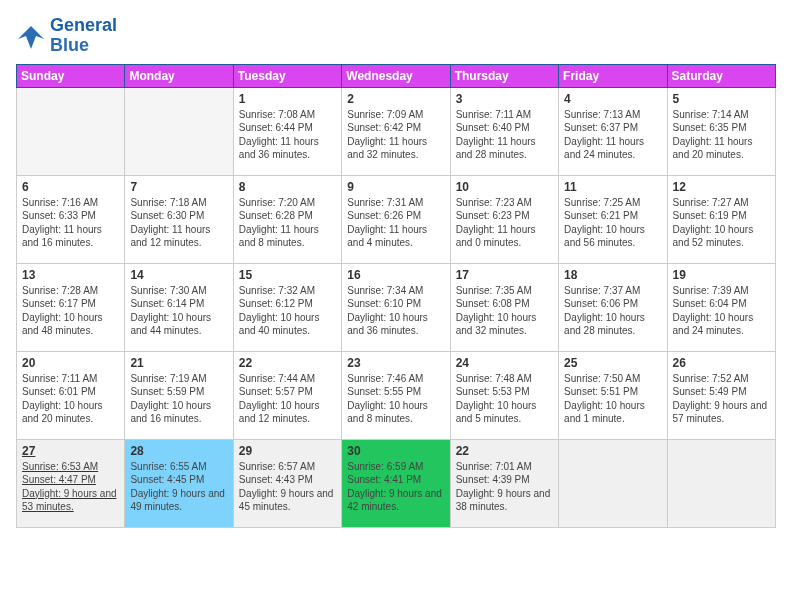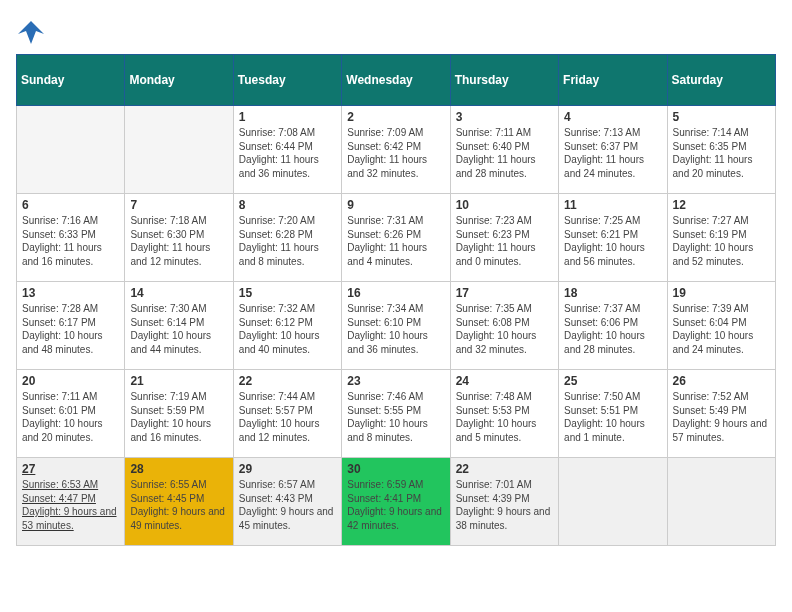--- a/index.html
+++ b/index.html
@@ -43,23 +43,23 @@
     .subtitle {
       font-size: 16px;
       color: #555;
     }
     .calendar {
       width: 100%;
       border-collapse: collapse;
       font-size: 11px;
     }
     .calendar th {
-      background: #0f766e;
+      background: #d946ef;
       color: #fff;
-      padding: 18px 4px;
+      padding: 4px 4px;
       text-align: left;
       font-size: 12px;
       border: 1px solid #1e5a96;
     }
     .calendar td {
       border: 1px solid #ccc;
       padding: 4px 5px;
       vertical-align: top;
       width: calc(100% / 7);
       min-height: 80px;
@@ -83,20 +83,24 @@
     }
   </style>
 </head>
 <body>
 
 <div class="header">
   <div class="logo">
     <svg class="logo-bird" viewBox="0 0 30 30">
       <polygon points="15,5 28,18 20,15 15,28 10,15 2,18" fill="#2a6db5"></polygon>
     </svg>
+    <div class="logo-text">
+      <div><span>General</span></div>
+      <div><span style="color:#2a6db5;">Blue</span></div>
+    </div>
   </div>
   <div class="title-block">
     <div class="month-title"></div>
     <div class="subtitle"></div>
   </div>
 </div>
 
 <table class="calendar">
   <thead>
     <tr>
@@ -276,21 +280,21 @@
 Daylight: 9 hours and 57 minutes.</div>
         </td>
       </tr>
       <tr>
         <td style="background: rgb(240, 240, 240); text-decoration: underline;">
           <span class="day-num">27</span>
           <div class="day-info">Sunrise: 6:53 AM
 Sunset: 4:47 PM
 Daylight: 9 hours and 53 minutes.</div>
         </td>
-        <td style="background: #eab308;">
+        <td style="background: #7dd3fc;">
           <span class="day-num">28</span>
           <div class="day-info">Sunrise: 6:55 AM
 Sunset: 4:45 PM
 Daylight: 9 hours and 49 minutes.</div>
         </td>
         <td style="background: rgb(240, 240, 240);">
           <span class="day-num">29</span>
           <div class="day-info">Sunrise: 6:57 AM
 Sunset: 4:43 PM
 Daylight: 9 hours and 45 minutes.</div>

